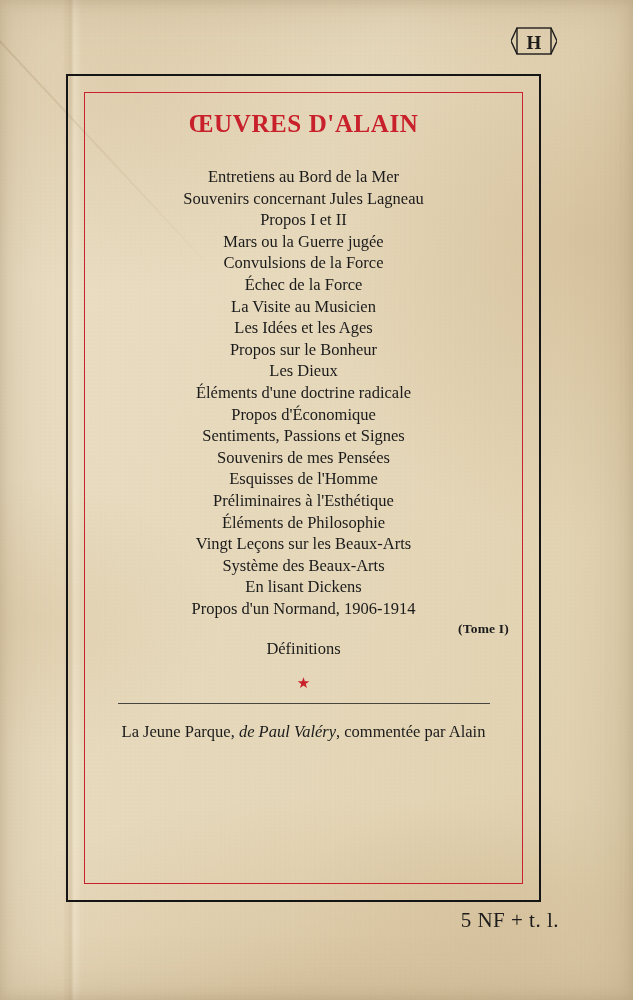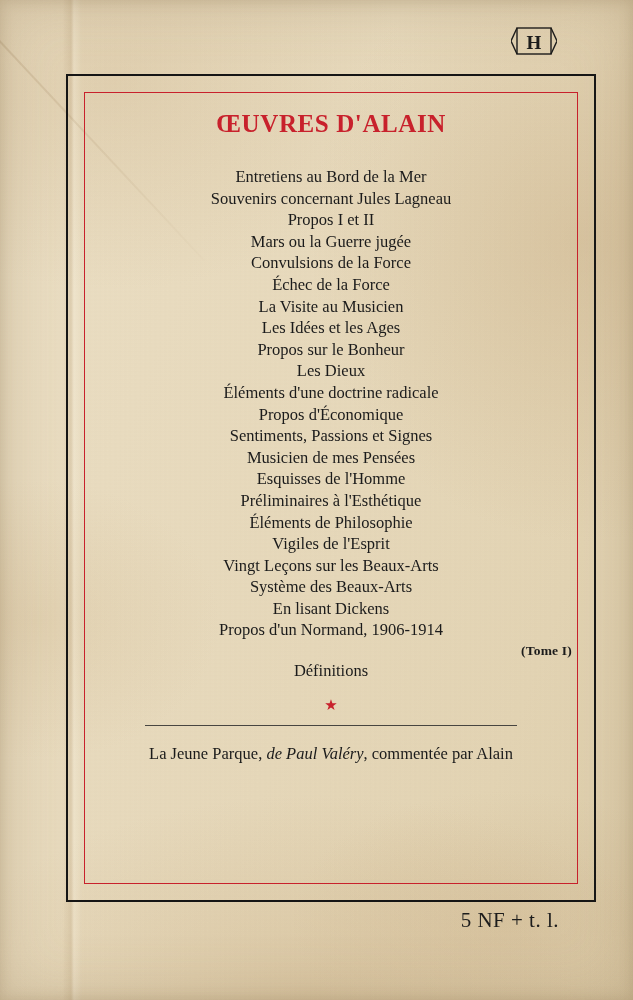--- a/index.html
+++ b/index.html
@@ -58,21 +58,21 @@
     right: 76px;
     width: 46px;
     height: 34px;
   }
 
   
   .frame-outer {
     position: absolute;
     left: 66px;
     top: 74px;
-    width: 530px;
+    width: 475px;
     height: 828px;
     border: 2.5px solid #151515;
     box-sizing: border-box;
   }
   .frame-inner {
     position: absolute;
     left: 16px;
     top: 16px;
     right: 16px;
     bottom: 16px;
@@ -93,21 +93,21 @@
     color: #c8212c;
     font-family: "Liberation Serif", serif;
     font-weight: bold;
     font-size: 25px;
     letter-spacing: 0.6px;
     margin: 0 0 28px 0;
   }
 
   .work-list {
     list-style: none;
-    margin: 0;
+    margin: 8px;
     padding: 0;
     color: #1b1b1b;
   }
   .work-list li {
     font-family: "Liberation Serif", serif;
     font-size: 16.5px;
     line-height: 21.6px;
     white-space: nowrap;
   }
   .work-list li.tome {
@@ -193,25 +193,24 @@
           <li>Mars ou la Guerre jugée</li>
           <li>Convulsions de la Force</li>
           <li>Échec de la Force</li>
           <li>La Visite au Musicien</li>
           <li>Les Idées et les Ages</li>
           <li>Propos sur le Bonheur</li>
           <li>Les Dieux</li>
           <li>Éléments d'une doctrine radicale</li>
           <li>Propos d'Économique</li>
           <li>Sentiments, Passions et Signes</li>
-          <li>Musicien de mes Pensées</li>
+          <li>Souvenirs de mes Pensées</li>
           <li>Esquisses de l'Homme</li>
           <li>Préliminaires à l'Esthétique</li>
           <li>Éléments de Philosophie</li>
-          <li>Vigiles de l'Esprit</li>
           <li>Vingt Leçons sur les Beaux-Arts</li>
           <li>Système des Beaux-Arts</li>
           <li>En lisant Dickens</li>
           <li>Propos d'un Normand, 1906-1914</li>
           <li class="tome">(Tome I)</li>
           <li>Définitions</li>
         </ul>
 
       <div class="star">★</div>
       <div class="rule"></div>

